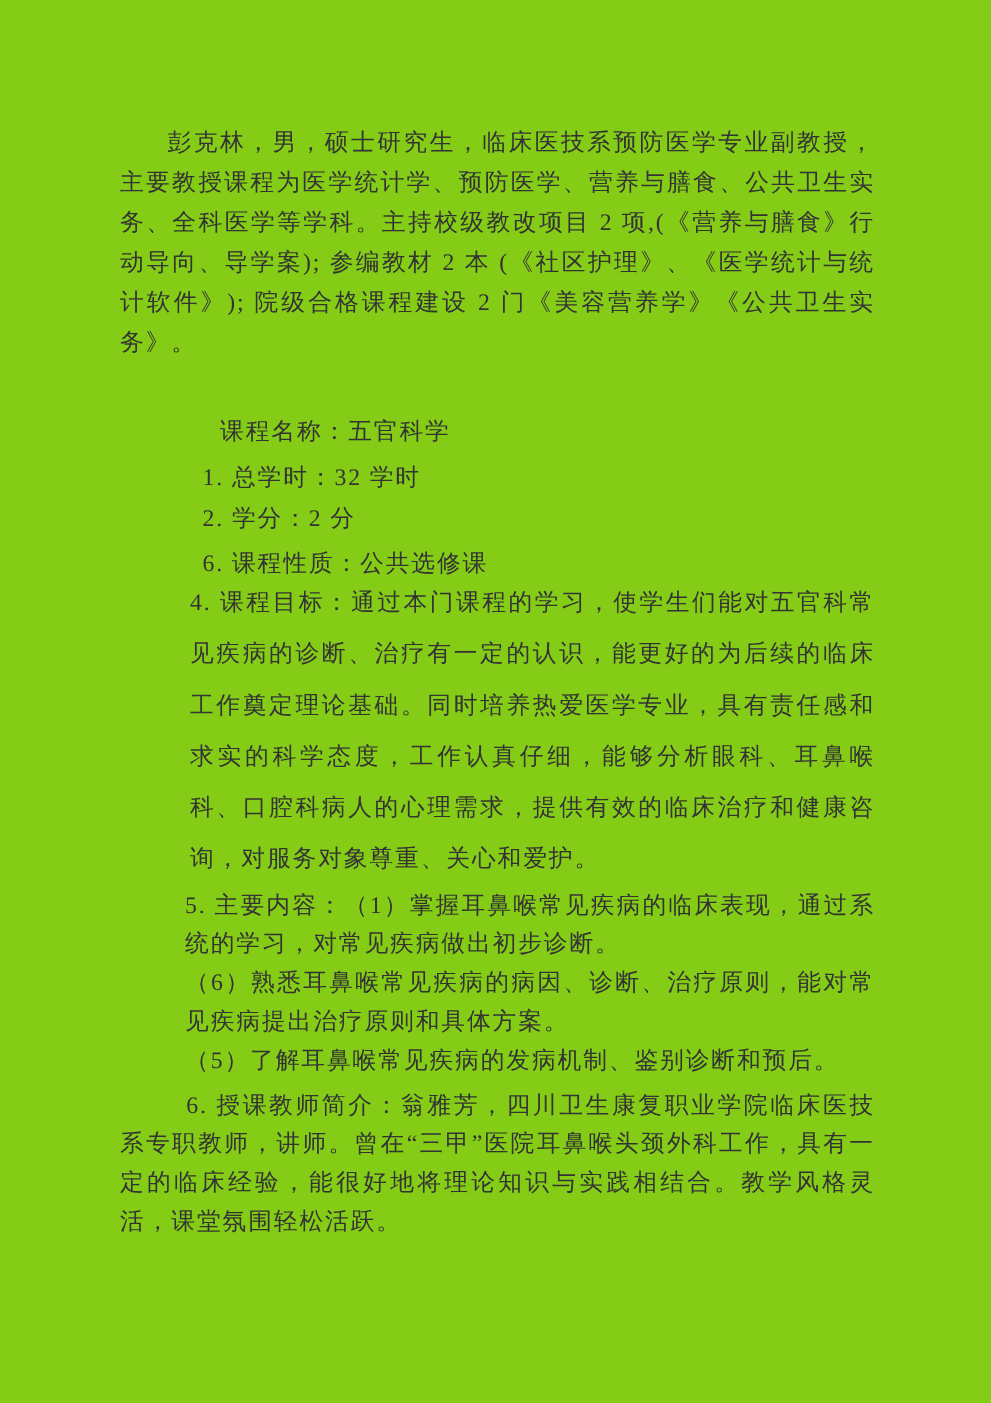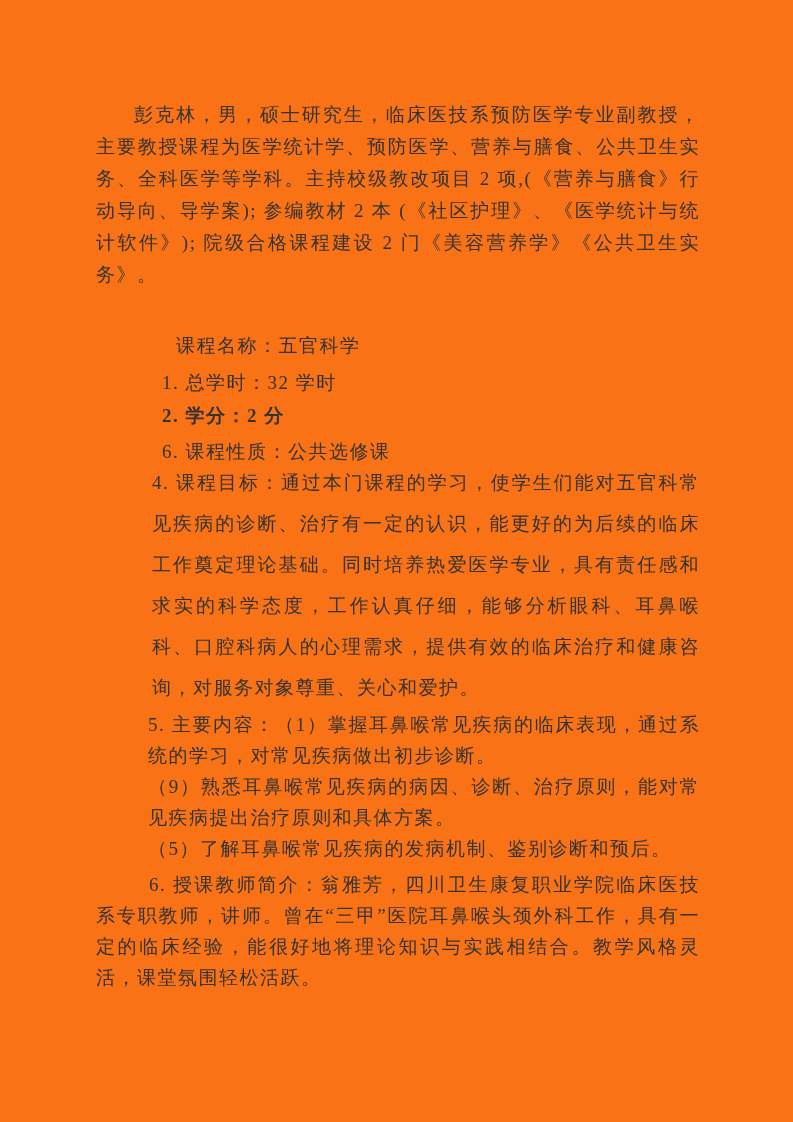--- a/index.html
+++ b/index.html
@@ -5,21 +5,21 @@
   html, body {
     margin: 0;
     padding: 0;
     background: #ffffff;
   }
   .page {
     position: relative;
     width: 793px;
     height: 1122px;
     margin: 0 auto;
-    background: #f97316;
+    background: #84cc16;
     color: #333333;
     font-family: "Liberation Serif", "DejaVu Serif", serif;
     font-size: 19px;
     letter-spacing: 1.5px;
     box-sizing: border-box;
     padding: 0 93px 0 96px;
     overflow: hidden;
   }
   .page p {
     margin: 0;
@@ -38,21 +38,21 @@
     padding-left: 80px;
     text-align: right;
   }
   
   .item {
     line-height: 20px;
     padding-left: 66px;
     text-align: left;
   }
   .item-1 { margin-top: 17px !important; }
-  .item-2 { margin-top: 13px !important; font-weight: bold; }
+  .item-2 { margin-top: 13px !important; }
   .item-3 { margin-top: 16px !important; }
   
   .objective {
     margin-top: 0 !important;
     margin-left: 56px !important;
     line-height: 41px;
   }
   
   .content-point {
     margin-left: 52px !important;
@@ -78,19 +78,19 @@
   <p class="item item-1">1. 总学时：32 学时</p>
 
   <p class="item item-2">2. 学分：2 分</p>
 
   <p class="item item-3">6. 课程性质：公共选修课</p>
 
   <p class="objective">4. 课程目标：通过本门课程的学习，使学生们能对五官科常见疾病的诊断、治疗有一定的认识，能更好的为后续的临床工作奠定理论基础。同时培养热爱医学专业，具有责任感和求实的科学态度，工作认真仔细，能够分析眼科、耳鼻喉科、口腔科病人的心理需求，提供有效的临床治疗和健康咨询，对服务对象尊重、关心和爱护。</p>
 
   <p class="content-point content-point-1">5. 主要内容：（1）掌握耳鼻喉常见疾病的临床表现，通过系统的学习，对常见疾病做出初步诊断。</p>
 
-  <p class="content-point content-point-2">（9）熟悉耳鼻喉常见疾病的病因、诊断、治疗原则，能对常见疾病提出治疗原则和具体方案。</p>
+  <p class="content-point content-point-2">（6）熟悉耳鼻喉常见疾病的病因、诊断、治疗原则，能对常见疾病提出治疗原则和具体方案。</p>
 
   <p class="content-point content-point-3">（5）了解耳鼻喉常见疾病的发病机制、鉴别诊断和预后。</p>
 
   <p class="teacher">6. 授课教师简介：翁雅芳，四川卫生康复职业学院临床医技系专职教师，讲师。曾在“三甲”医院耳鼻喉头颈外科工作，具有一定的临床经验，能很好地将理论知识与实践相结合。教学风格灵活，课堂氛围轻松活跃。</p>
 
 </div>
 
 </body></html>

